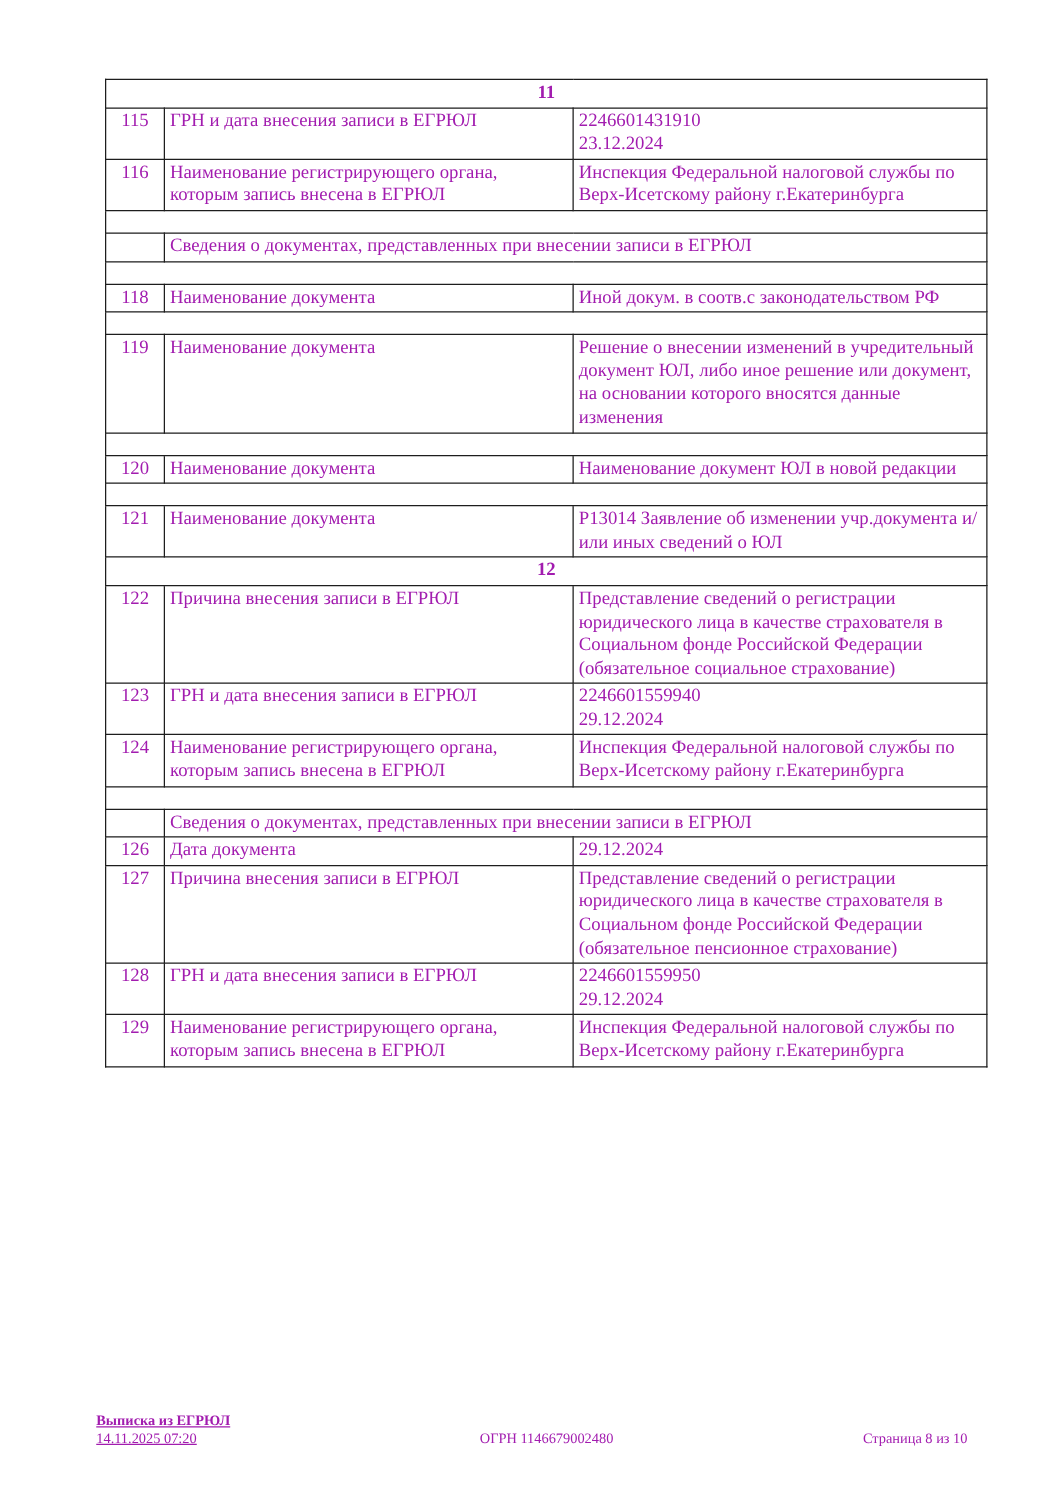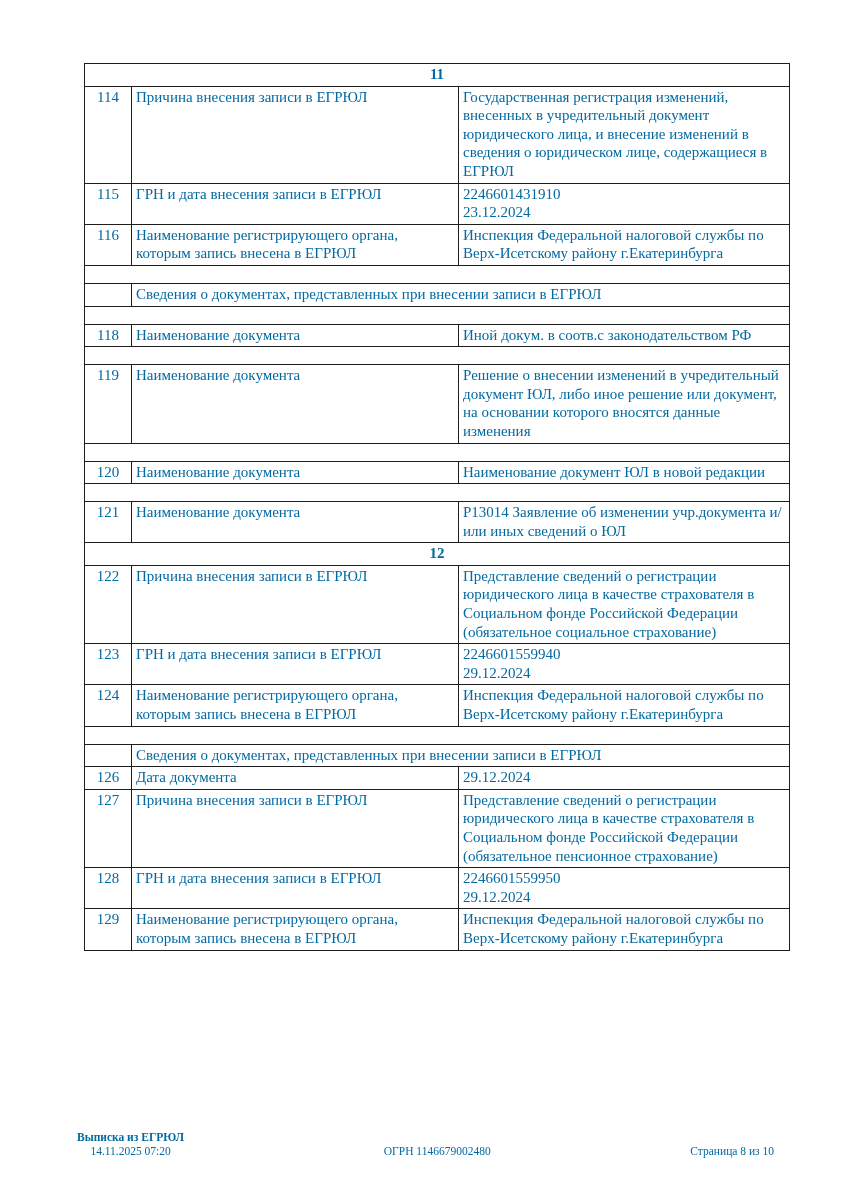--- a/index.html
+++ b/index.html
@@ -6,21 +6,21 @@
     margin: 0;
     padding: 0;
     background: #ffffff;
   }
   .page {
     position: relative;
     width: 832px;
     height: 1200px;
     background: #ffffff;
     font-family: "Liberation Serif", "DejaVu Serif", serif;
-    color: #0369a1;
+    color: #a21caf;
     overflow: hidden;
   }
   table.doc-table {
     position: absolute;
     left: 84px;
     top: 63px;
     width: 705px;
     border-collapse: collapse;
     table-layout: fixed;
   }
@@ -59,44 +59,39 @@
     position: absolute;
     left: 77px;
     right: 58px;
     top: 1131px;
     display: flex;
     justify-content: space-between;
     align-items: flex-end;
     font-size: 11.5px;
     line-height: 13.5px;
   }
-  .footer .left-block { text-align: center; }
+  .footer .left-block { text-align: left; text-decoration: underline; }
   .footer .doc-title { font-weight: bold; }
   .footer .center-block { text-align: right; }
   .footer .right-block { text-align: right; }
 </style>
 </head>
 <body>
 
 <div class="page">
 
   <table class="doc-table">
     <colgroup>
       <col class="c-num">
       <col class="c-label">
       <col class="c-value">
     </colgroup>
     <tbody>
         <tr>
           <td class="section-cell" colspan="3">11</td>
-        </tr>
-        <tr>
-          <td class="num-cell">114</td>
-          <td class="label-cell">Причина внесения записи в ЕГРЮЛ</td>
-          <td class="value-cell">Государственная регистрация изменений, внесенных в учредительный документ юридического лица, и внесение изменений в сведения о юридическом лице, содержащиеся в ЕГРЮЛ</td>
         </tr>
         <tr>
           <td class="num-cell">115</td>
           <td class="label-cell">ГРН и дата внесения записи в ЕГРЮЛ</td>
           <td class="value-cell">2246601431910
 23.12.2024</td>
         </tr>
         <tr>
           <td class="num-cell">116</td>
           <td class="label-cell">Наименование регистрирующего органа, которым запись внесена в ЕГРЮЛ</td>

